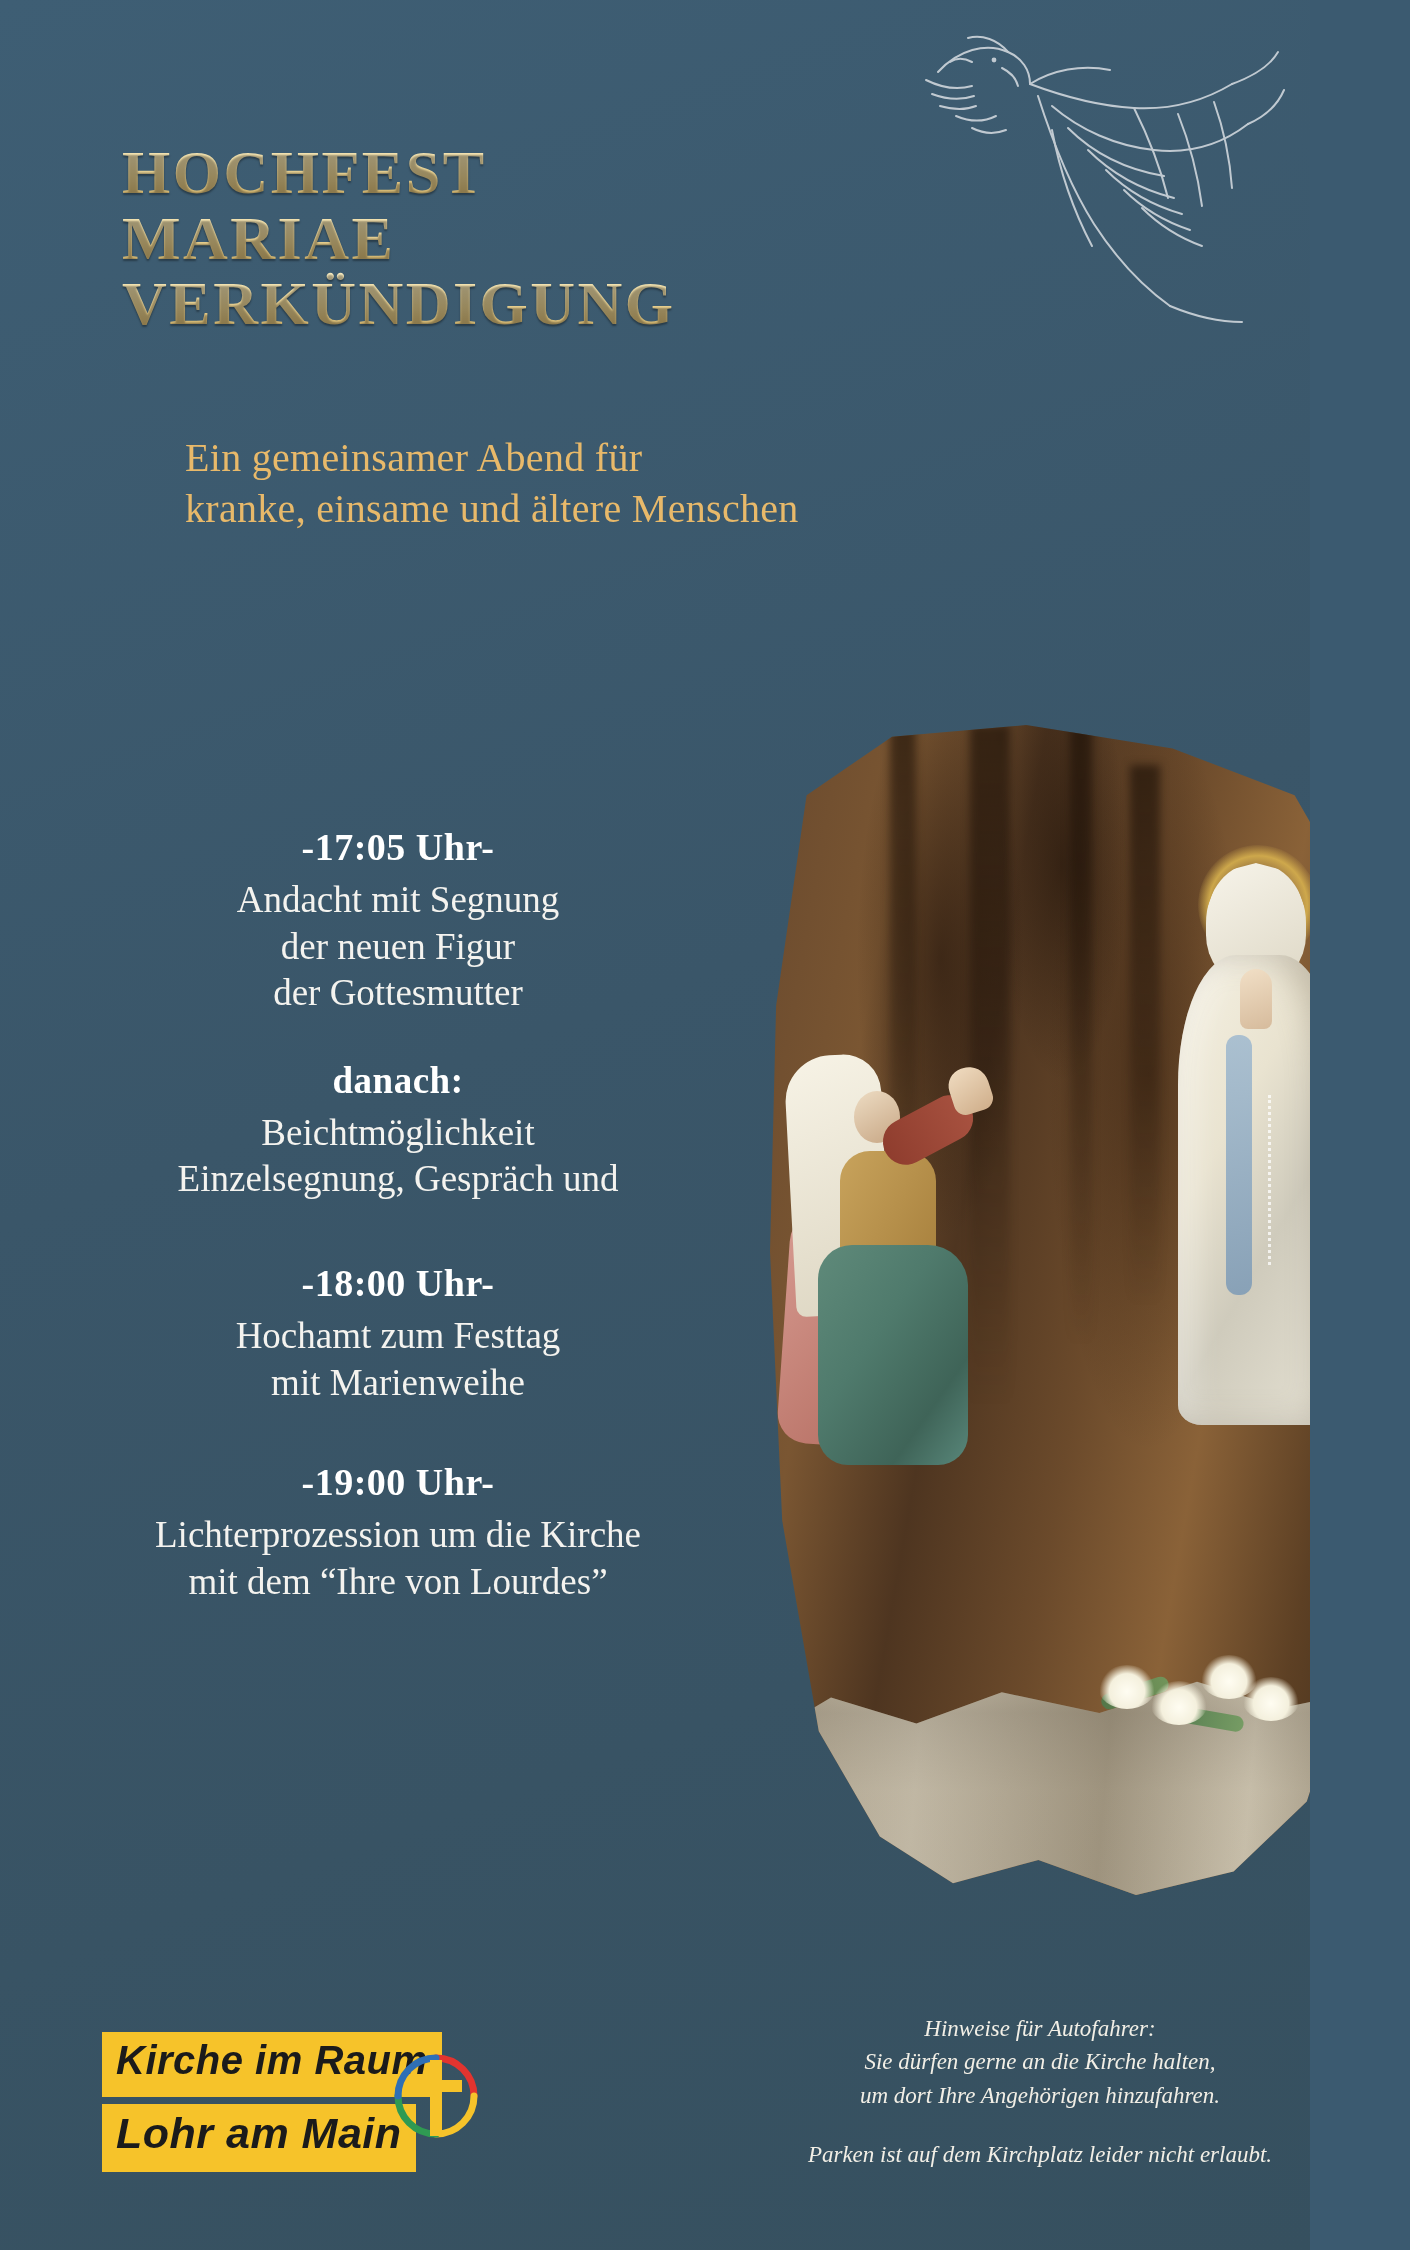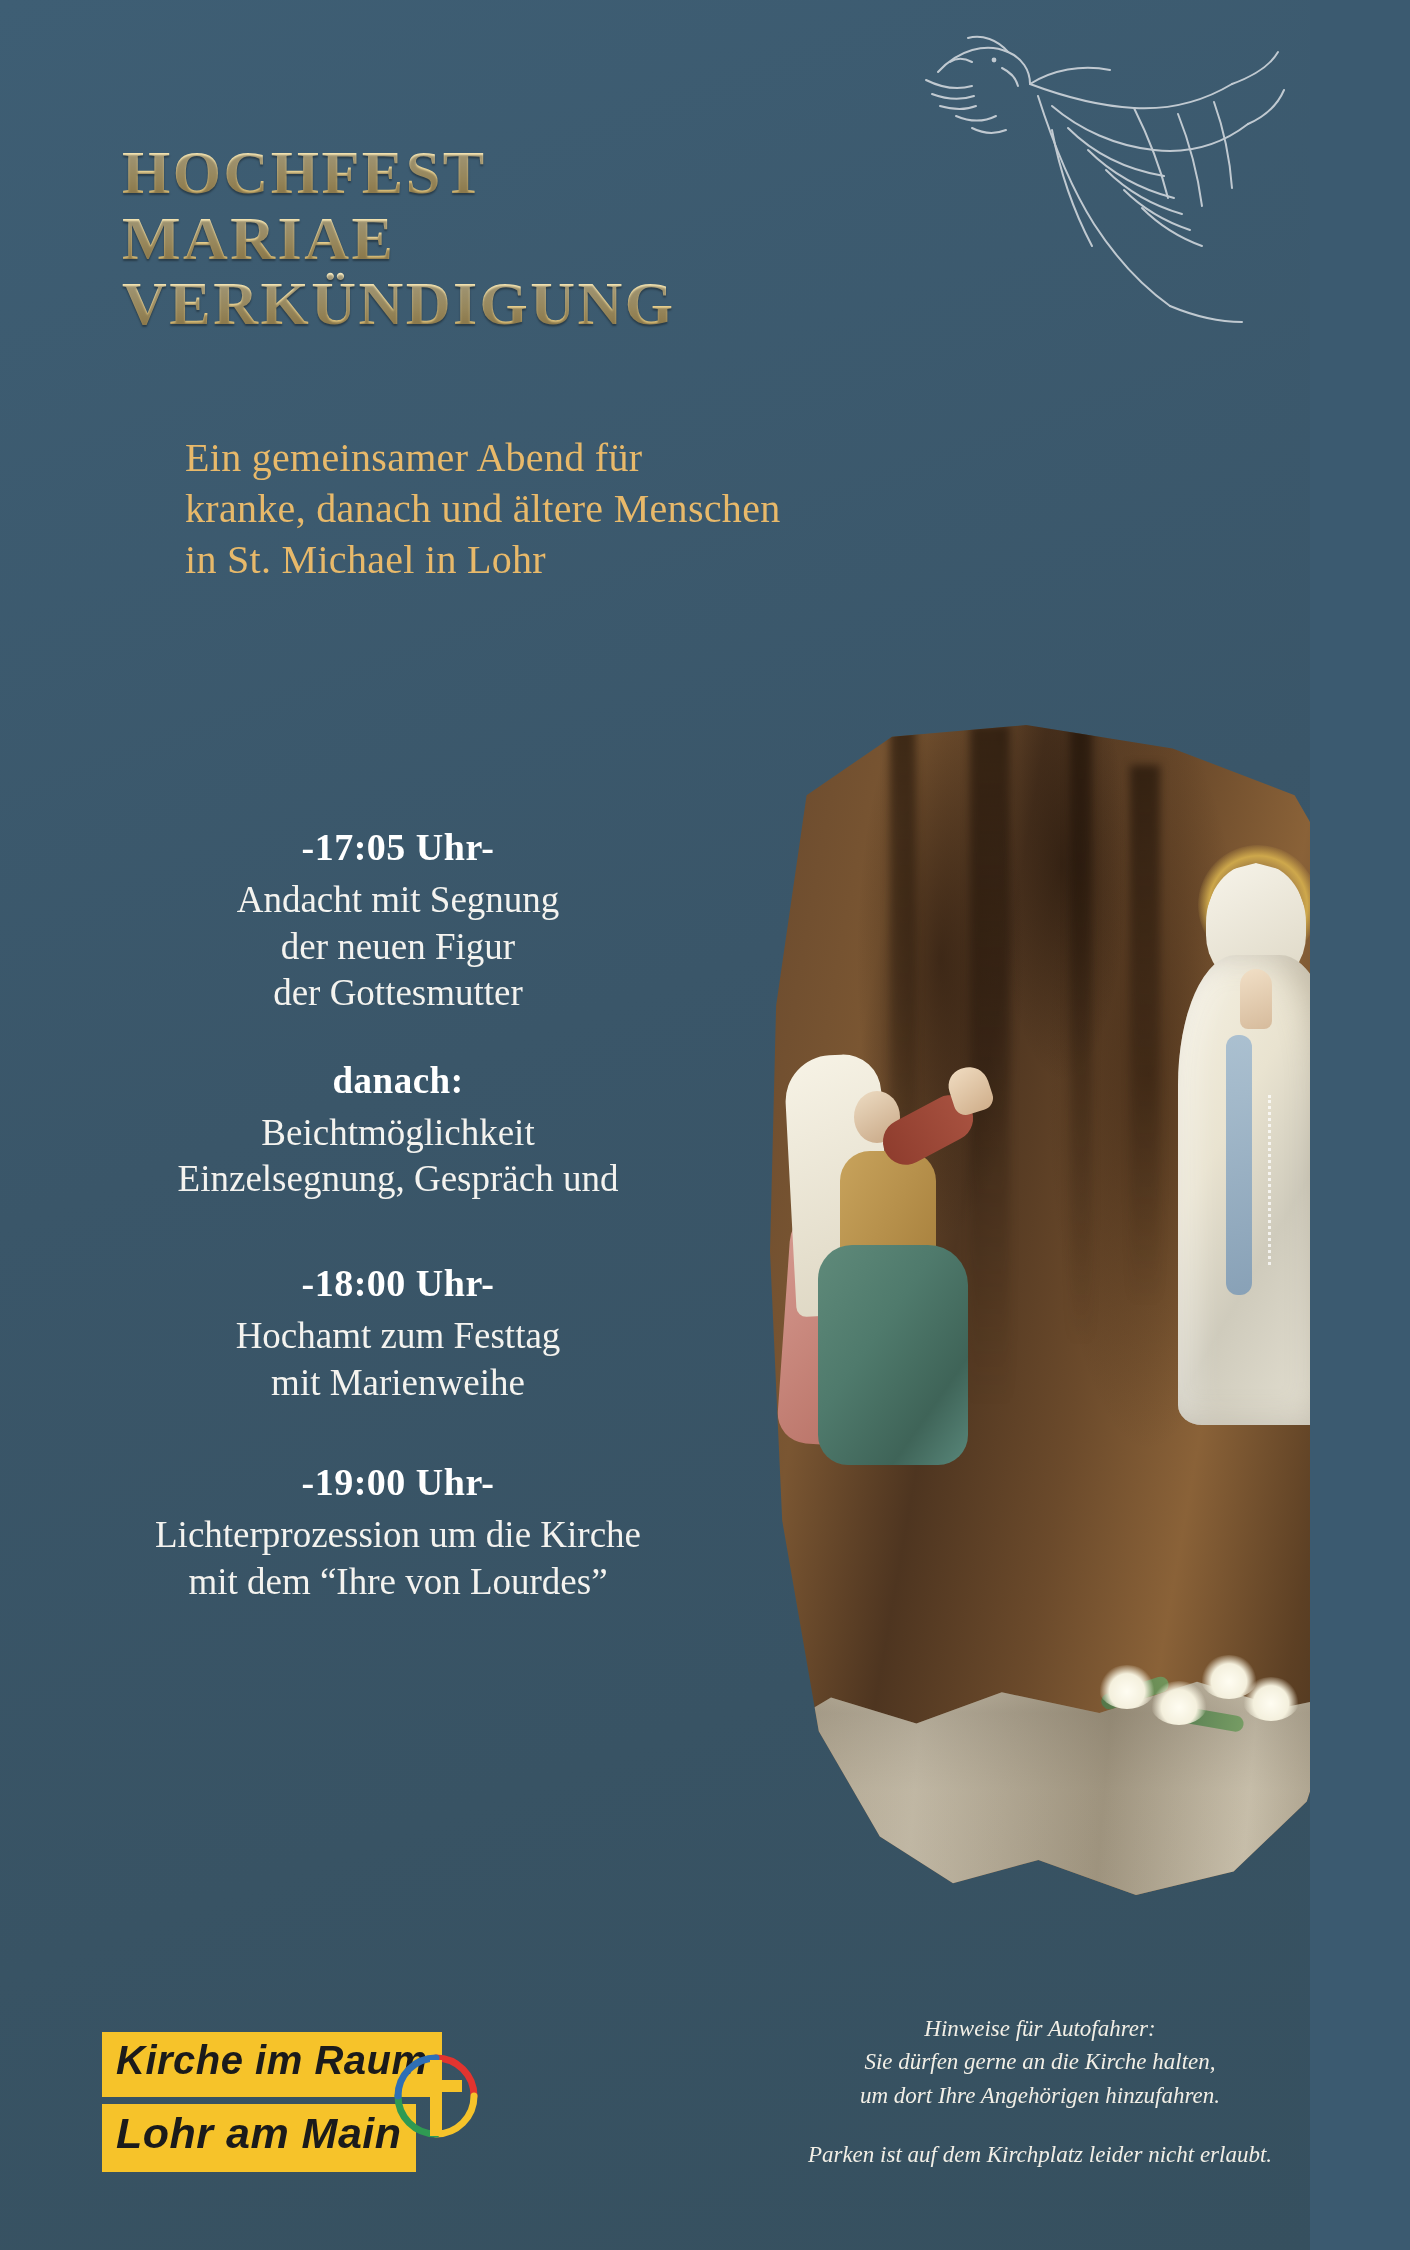--- a/index.html
+++ b/index.html
@@ -396,22 +396,21 @@
   </svg>
 
   <div class="headline">
     <div class="line">HOCHFEST</div>
     <div class="line">MARIAE</div>
     <div class="line">VERKÜNDIGUNG</div>
   </div>
 
   <div class="subtitle">
     <div>Ein gemeinsamer Abend für</div>
-    <div>kranke, danach und ältere Menschen</div>
-    <div>in St. Michael in Lohr</div>
+    <div>kranke, einsame und ältere Menschen</div>
   </div>
 
 
   <div class="program">
 
     <div class="block b1">
       <div class="time">-17:05 Uhr-</div>
       <div class="desc">
         <div>Andacht mit Segnung</div>
         <div>der neuen Figur</div>

